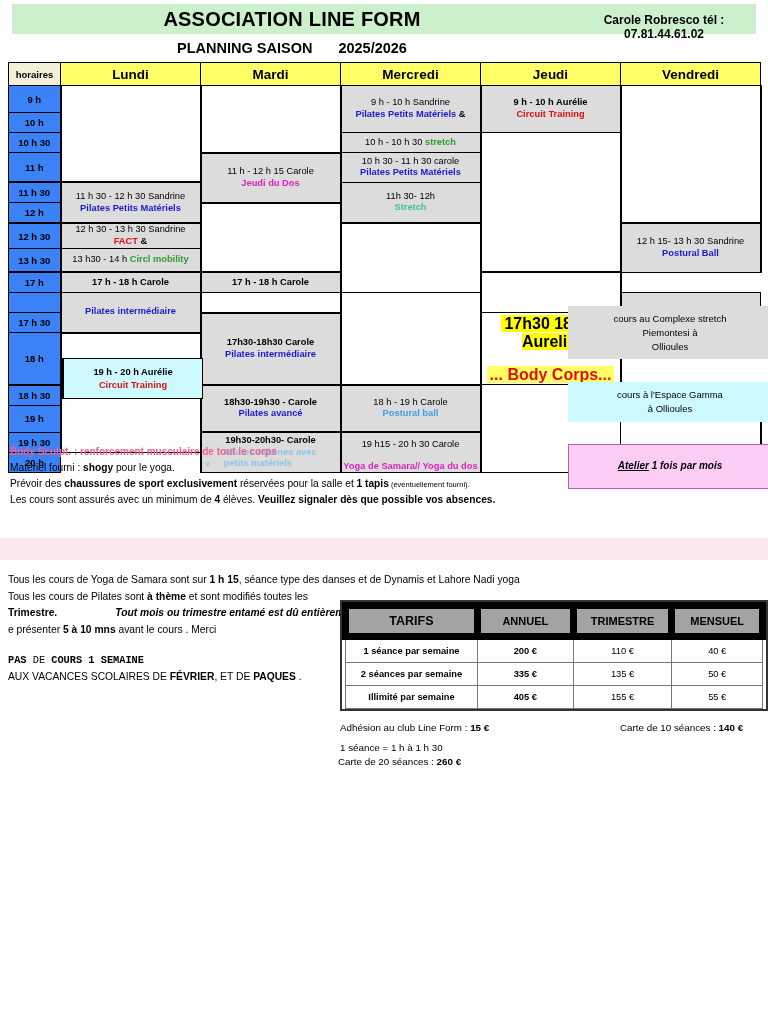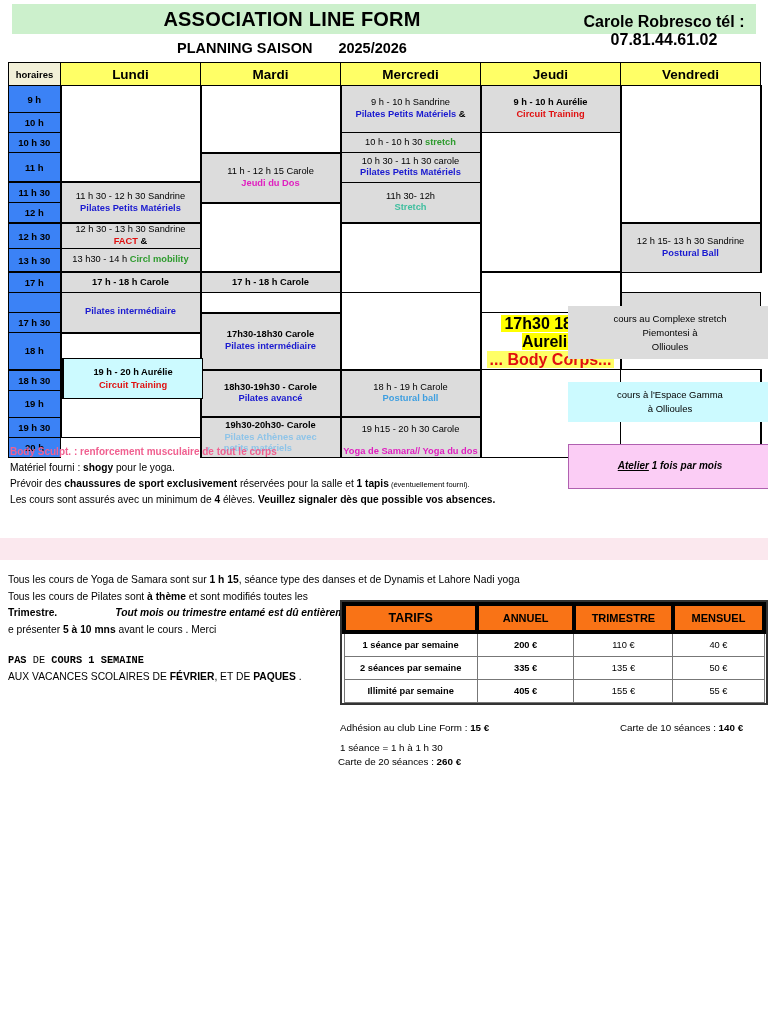--- a/index.html
+++ b/index.html
@@ -2,21 +2,21 @@
 <html><head>
 <meta charset="utf-8">
 <style>
   html,body{margin:0;padding:0;background:#fff;}
   body{width:768px;height:1024px;font-family:"Liberation Sans",sans-serif;color:#000;position:relative;overflow:hidden;}
   .page{position:relative;width:768px;height:1024px;}
 
   
   .hdr-band{position:absolute;left:12px;top:4px;width:744px;height:30px;background:#ccf0cc;}
   .hdr-title{position:absolute;left:12px;top:8px;width:560px;text-align:center;font-size:20px;font-weight:bold;letter-spacing:.2px;}
-  .hdr-contact{position:absolute;left:566px;top:13px;width:196px;text-align:center;font-size:16px;font-weight:bold;}
+  .hdr-contact{position:absolute;left:566px;top:13px;width:196px;text-align:center;font-size:12px;font-weight:bold;}
   .hdr-sub{position:absolute;left:12px;top:40px;width:560px;text-align:center;font-size:14.5px;font-weight:bold;}
   .hdr-sub .season{margin-left:26px;}
 
   
   .grid{position:absolute;left:8px;top:62px;width:752px;}
   table.planning{border-collapse:collapse;table-layout:fixed;width:752px;}
   table.planning td,table.planning th{border:1px solid #000;padding:0;vertical-align:middle;text-align:center;}
   col.c-h{width:52px}col.c-d{width:140px}
   .dayhead{background:#ffff66;font-size:13.5px;font-weight:bold;height:22px;}
   .horaires{background:#f2f0d8;font-size:9.5px;font-weight:bold;height:22px;}
@@ -58,21 +58,21 @@
 
   
   .lower{position:absolute;left:8px;top:572px;width:540px;font-size:10.3px;line-height:1.62;}
   .lower .ital{font-style:italic;font-weight:bold;}
   .lower .blk2{margin-top:14px;line-height:1.55;font-family:Liberation Mono, monospace;}
 
   
   .tarifs{position:absolute;left:340px;top:600px;}
   table.tf{border-collapse:collapse;table-layout:fixed;}
   table.tf td{border:1px solid #777;text-align:center;font-size:9.3px;height:20px;}
-  table.tf td.th{background:#f97316;font-weight:bold;font-size:11px;height:22px;border:4px solid #000000;margin-left:48px;}
+  table.tf td.th{background:#a3a3a3;font-weight:bold;font-size:11px;height:22px;border:7px solid #000000;margin-left:48px;}
   table.tf td.th.big{font-size:12.5px}
   table.tf td.lbl{font-weight:bold;font-size:9.3px}
   table.tf td.an{font-weight:bold}
   col.t1{width:136px}col.t2{width:98px}col.t3{width:100px}col.t4{width:92px}
   .tfwrap{border:2px solid #333;display:inline-block;}
 
   
   .memb{position:absolute;font-size:9.8px;}
   .m1{left:340px;top:722px;}
   .m2{left:620px;top:722px;}
@@ -212,21 +212,21 @@
       </tr>
 
       <tr>
         <td class="time">17 h 30</td>
         <td class="ev thickL thickT" rowspan="2">
           <div class="l1"><span class="b">17h30-18h30  Carole</span></div>
           <div class="l2"><span class="blue">Pilates intermédiaire</span></div>
         </td>
         <td class="empty thickL thickR" rowspan="2">
           <div class="l1" style="margin-top:2px"><span class="hl b">17h30  18h30  Aurelie</span></div>
-          <div class="l2" style="margin-top:0"><span class="hl2 red">... Body Corps...</span></div>
+          <div class="l2" style="margin-top:15px"><span class="hl2 red">... Body Corps...</span></div>
         </td>
       </tr>
 
       <tr>
         <td class="time" style="height:24px">18 h</td>
         <td class="empty thickL thickT" rowspan="4"></td>
       </tr>
 
       <tr>
         <td class="time thickT">18 h 30</td>

